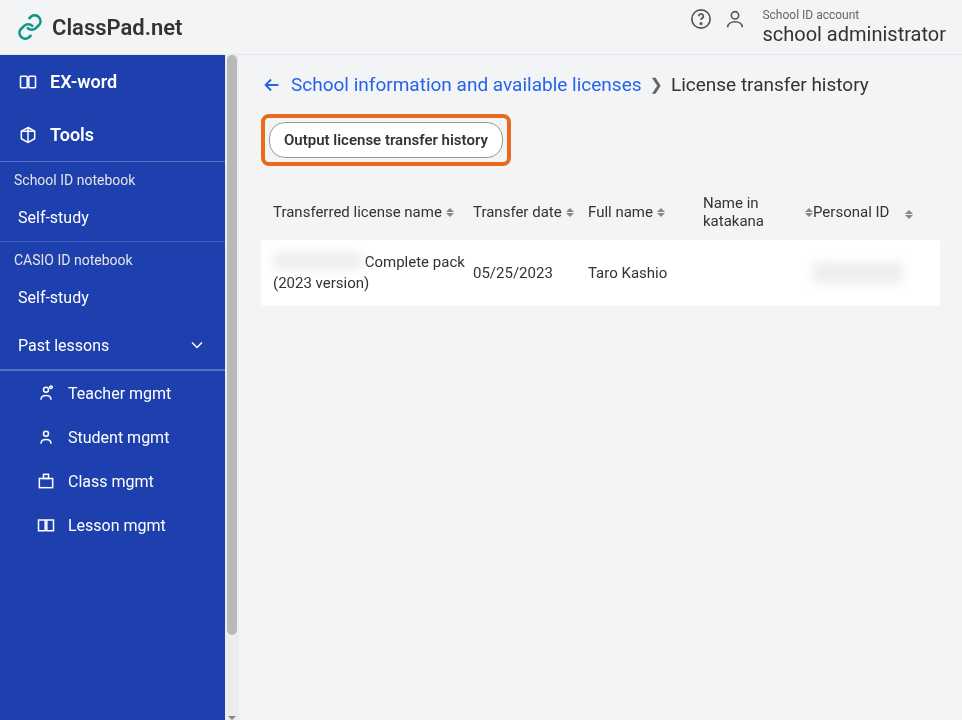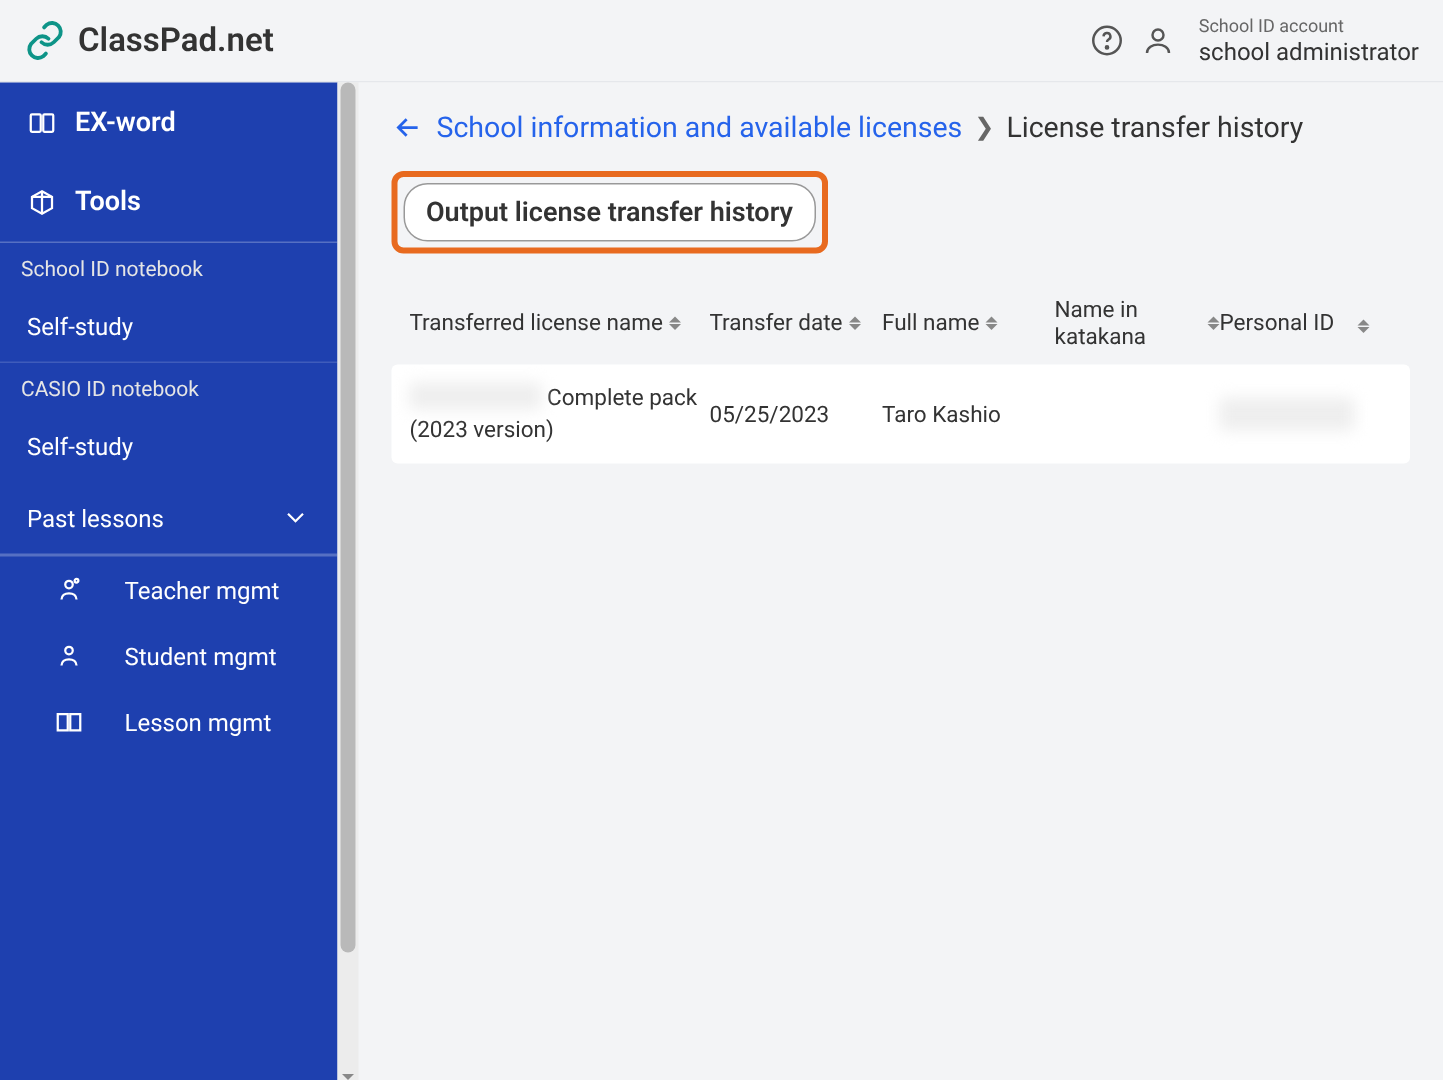--- a/index.html
+++ b/index.html
@@ -3,47 +3,47 @@
 <meta charset="utf-8">
 <style>
 * { margin: 0; padding: 0; box-sizing: border-box; font-family: -apple-system, BlinkMacSystemFont, "Segoe UI", Roboto, Arial, sans-serif; }
 html, body { height: 100%; background: #f3f4f6; }
 .app { width: 962px; height: 720px; display: flex; flex-direction: column; overflow: hidden; }
 .topbar { height: 55px; display: flex; align-items: center; padding: 0 16px; background: #f3f4f6; border-bottom: 1px solid #e5e7eb; }
 .brand { display: flex; align-items: center; gap: 8px; }
 .brand-logo { width: 28px; height: 28px; color: #0e9488; }
 .brand-name { font-size: 22px; font-weight: 600; color: #333; }
 .topbar-spacer { flex: 1; }
-.top-icons { display: flex; align-items: center; gap: 12px; color: #555; }
+.top-icons { display: flex; gap: 12px; color: #555; }
 .help-icon, .user-icon { width: 22px; height: 22px; stroke: #555; fill: none; stroke-width: 1.8; }
 .account-block { display: flex; flex-direction: column; line-height: 1.2; margin-left: 4px; }
 .account-small { font-size: 12px; color: #666; }
-.account-role { font-size: 16px; color: #333; }
+.account-role { font-size: 20px; color: #333; }
 .body { flex: 1; display: flex; min-height: 0; position: relative; }
 .sidebar { width: 225px; background: #1e40af; color: #fff; display: flex; flex-direction: column; overflow-y: auto; }
 .sidebar-scrollbar { width: 14px; background: #ececec; position: relative; }
 .sidebar-thumb { position: absolute; top: 0; left: 2px; width: 10px; height: 580px; background: #b9b9b9; border-radius: 5px; }
 .sb-dn { position:absolute; bottom:2px; left:2px; width:10px; height:10px; }
 .sb-dn svg { width:10px; height:10px; fill:#888; }
 .nav-item { display: flex; align-items: flex-end; gap: 12px; padding: 14px 18px; font-size: 16px; cursor: pointer; }
 .nav-item.big { font-size: 18px; font-weight: 600; padding: 16px 18px; }
 .nav-section-label { font-size: 14px; color: #e5e5e5; padding: 10px 14px 6px; }
 .nav-divider { height: 1px; background: rgba(255,255,255,0.15); margin: 0; }
-.nav-item.sub2 { padding-left: 36px; font-size: 16px; display:flex; align-items:center; gap:27px; padding-top:12px; padding-bottom:12px; }
+.nav-item.sub2 { padding-left: 36px; font-size: 16px; display:flex; align-items:center; gap:12px; padding-top:12px; padding-bottom:12px; }
 .nav-sep-thick { height: 1px; background: rgba(255,255,255,0.25); }
 .chev { margin-left: auto; }
 .icn { width: 20px; height: 20px; stroke: #fff; fill: none; stroke-width: 1.8; flex: 0 0 20px; }
 .main { flex: 1; background: #f3f4f6; overflow-y: auto; padding: 18px 22px; }
 .breadcrumb { display: flex; align-items: center; gap: 8px; font-size: 19px; margin-bottom: 18px; }
 .bc-back { width: 22px; height: 22px; stroke: #2563eb; fill: none; stroke-width: 2; }
 .bc-link { color: #2563eb; cursor: pointer; }
 .bc-sep { color: #666; font-size: 16px; }
 .bc-current { color: #333; }
 .highlight-box { display:inline-block; border: 4px solid #e86a1f; border-radius: 8px; padding: 4px; margin-bottom: 18px; }
-.out-btn { background: #fff; border: 1px solid #999; border-radius: 16px; padding: 8px 14px; font-size: 18px; font-weight: 600; color: #333; cursor: pointer; }
+.out-btn { background: #fff; border: 1px solid #999; border-radius: 16px; padding: 8px 14px; font-size: 15px; font-weight: 600; color: #333; cursor: pointer; }
 .table { width: 100%; }
 .th-row { display: flex; align-items:center; padding: 10px 12px; color: #333; font-size: 15px; }
 .td-row { display: flex; padding: 12px 12px; background: #fff; border-radius: 4px; font-size: 15px; color: #333; align-items:center; }
 .col1 { flex: 0 0 200px; display:flex; align-items:center; gap:4px;}
 .col2 { flex: 0 0 115px; display:flex; align-items:center; gap:4px;}
 .col3 { flex: 0 0 115px; display:flex; align-items:center; gap:4px;}
 .col4 { flex: 0 0 110px; display:flex; align-items:center; gap:4px;justify-content:flex-end;}
 .col5 { flex: 1; display:flex; align-items:flex-end; gap:16px;}
 .sort-icn { width:10px; height:14px; display:inline-flex; flex-direction:column; justify-content:center; gap:1px; }
 .sort-icn span { display:block; width:0; height:0; border-left:4px solid transparent; border-right:4px solid transparent; }
@@ -131,20 +131,27 @@
       </div>
       <div class="nav-item sub2">
         <svg class="icn" viewBox="0 0 24 24">
             <circle cx="12" cy="8" r="3"></circle>
             <path d="M6 20c0-3 2.5-5 6-5s6 2 6 5"></path>
           </svg>
         <span>Student mgmt</span>
       </div>
       <div class="nav-item sub2">
         <svg class="icn" viewBox="0 0 24 24">
+            <rect x="4" y="9" width="16" height="11"></rect>
+            <rect x="9" y="4" width="6" height="5"></rect>
+          </svg>
+        <span>Class mgmt</span>
+      </div>
+      <div class="nav-item sub2">
+        <svg class="icn" viewBox="0 0 24 24">
             <path d="M3 6h8v13H3zM13 6h8v13h-8z"></path>
           </svg>
         <span>Lesson mgmt</span>
       </div>
     </div>
 
     <div class="sidebar-scrollbar">
       <div class="sidebar-thumb"></div>
       <div class="sb-dn"><svg viewBox="0 0 10 10">
             <path d="M1 3l4 4 4-4z"></path>

